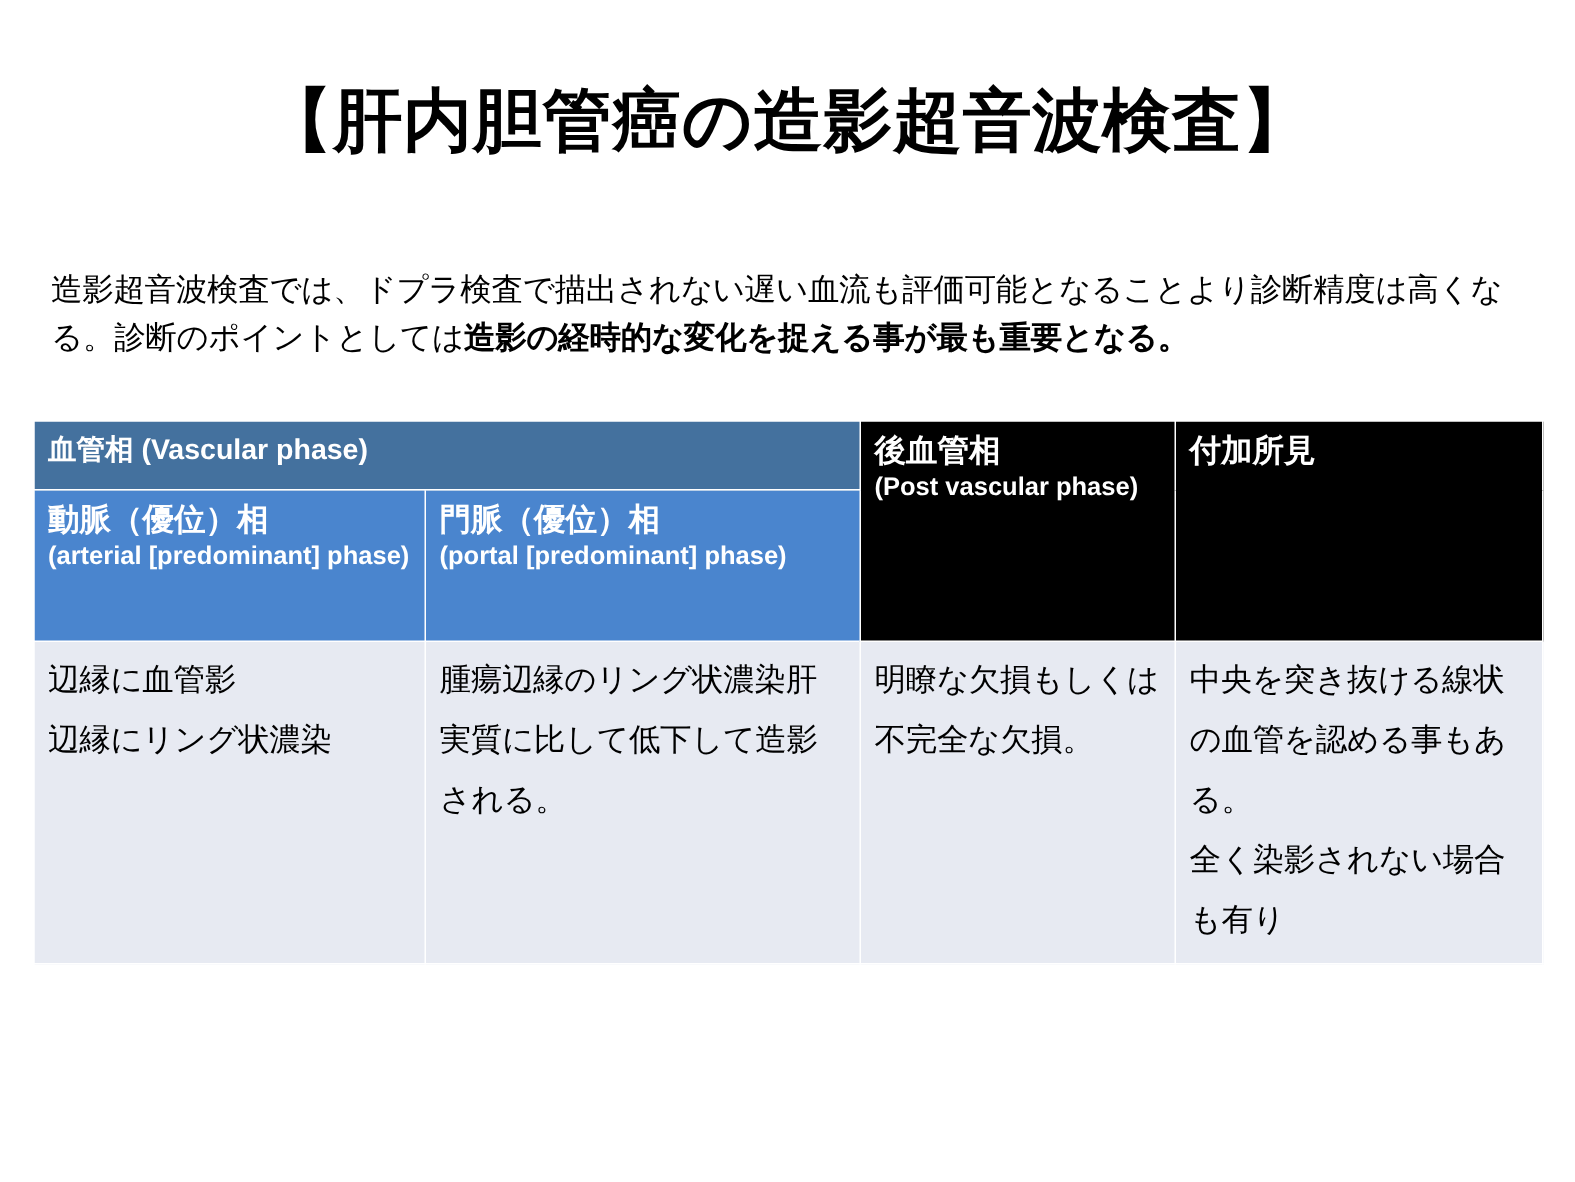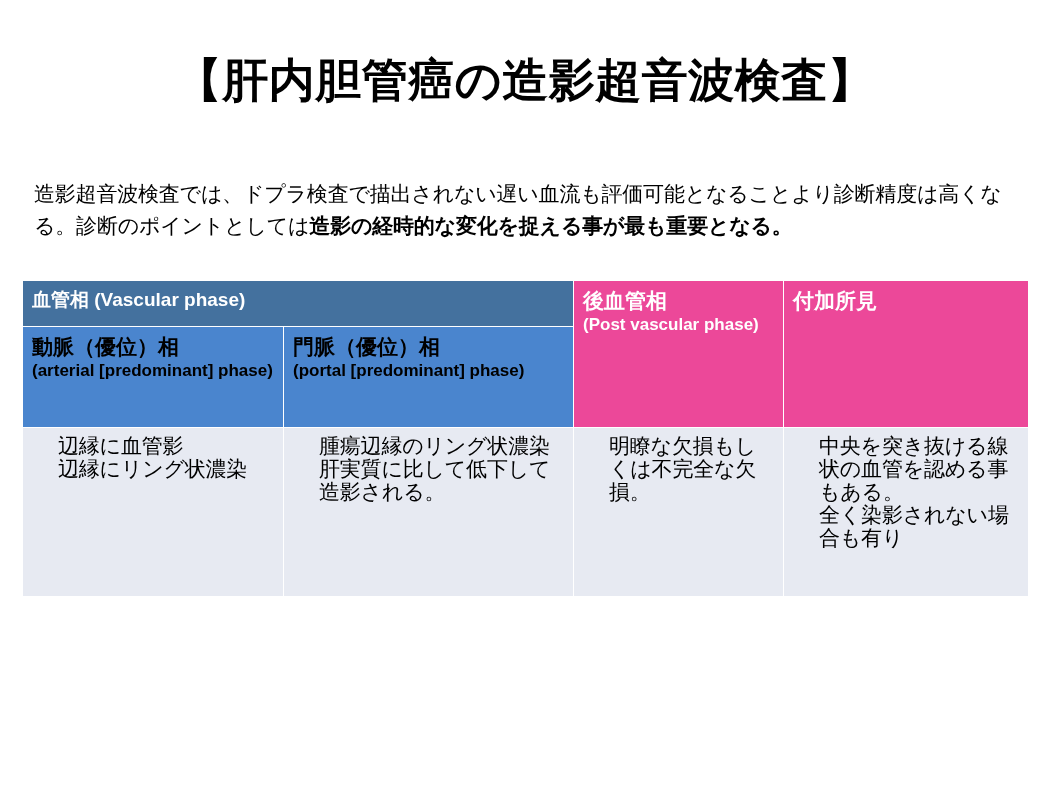--- a/index.html
+++ b/index.html
@@ -62,25 +62,25 @@
     border: 1.5px solid #ffffff;
   }
 
   .hdr-top {
     background: #44719E;
     color: #ffffff;
     font-weight: bold;
   }
   .hdr-sub {
     background: #4A85CE;
-    color: #000000;
+    color: #ffffff;
     font-weight: bold;
   }
   .hdr-span {
-    background: #ec4899;
+    background: #000000;
     color: #ffffff;
     font-weight: bold;
   }
   .cell-pad {
     padding: 6px 9px 8px 9px;
   }
   .jp-lg {
     font-size: 21px;
     line-height: 27px;
     display: block;
@@ -95,23 +95,22 @@
     margin-top: 20px;
   }
 
   .body-cell {
     background: #E7EAF2;
     color: #000000;
   }
   .body-cell .txt {
     display: block;
     font-size: 21px;
-    line-height: 23px;
+    line-height: 40px;
     letter-spacing: -0.2px;
-    margin-left: 26px;
   }
 
   .h-top   { height: 45px; }
   .h-sub   { height: 100px; }
   .h-body  { height: 168px; }
 
   .col1 { width: 261px; }
   .col2 { width: 290px; }
   .col3 { width: 210px; }
   .col4 { width: 245px; }

